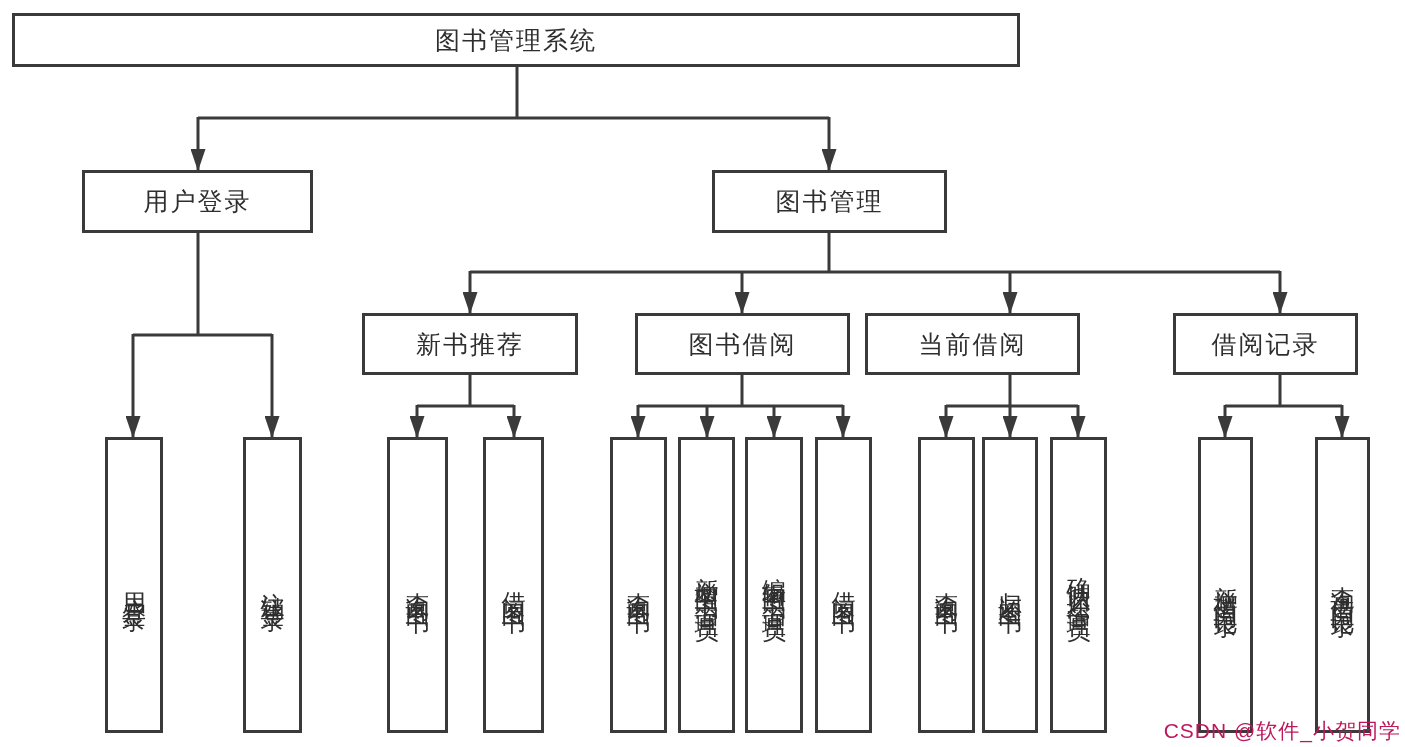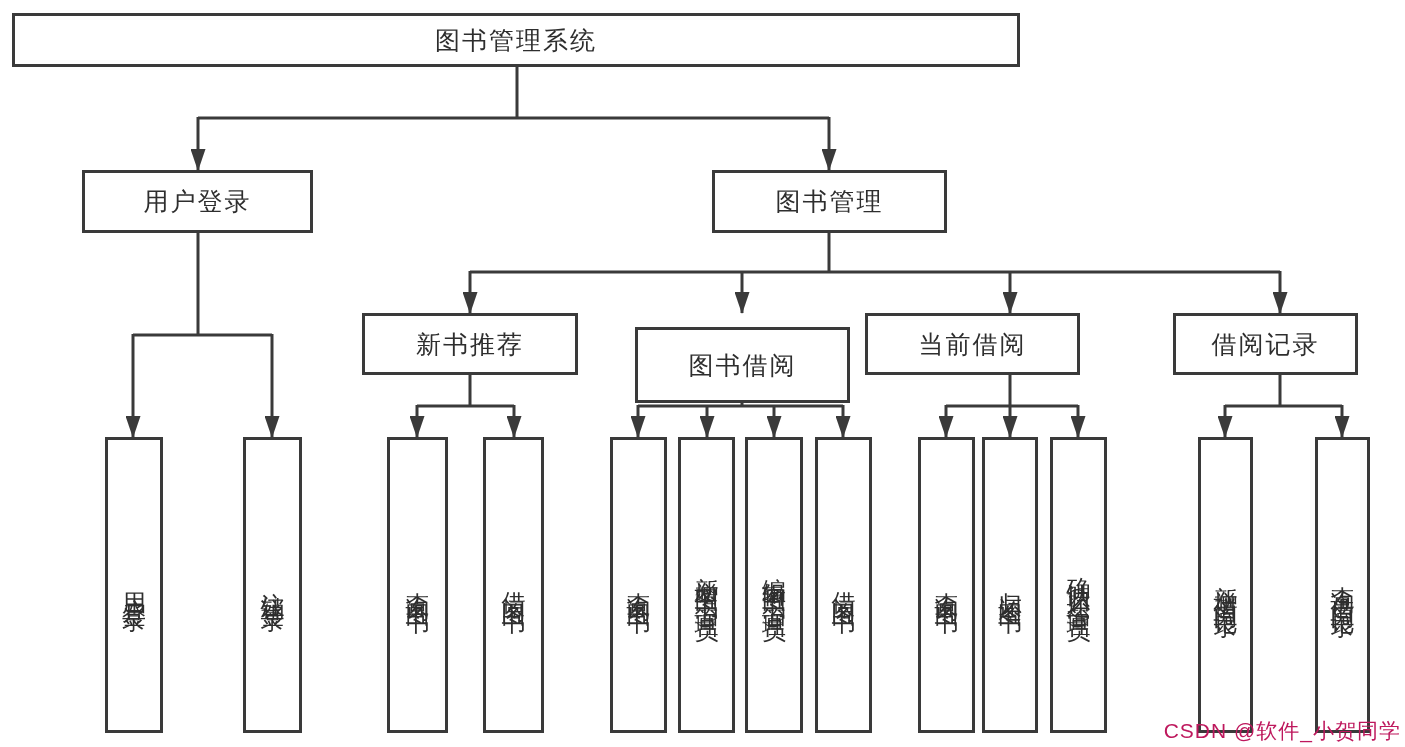--- a/index.html
+++ b/index.html
@@ -77,21 +77,21 @@
   <div class="box" style="left:82px;top:170px;width:231px;height:63px">
     <span class="hlbl">用户登录</span>
   </div>
   <div class="box" style="left:362px;top:313px;width:216px;height:62px">
     <span class="hlbl">新书推荐</span>
   </div>
 
   <div class="box" style="left:712px;top:170px;width:235px;height:63px">
     <span class="hlbl">图书管理</span>
   </div>
-  <div class="box" style="left:635px;top:327px;width:215px;height:76px">
+  <div class="box" style="left:635px;top:313px;width:215px;height:62px">
     <span class="hlbl">图书借阅</span>
   </div>
   <div class="box" style="left:865px;top:313px;width:215px;height:62px">
     <span class="hlbl">当前借阅</span>
   </div>
   <div class="box" style="left:1173px;top:313px;width:185px;height:62px">
     <span class="hlbl">借阅记录</span>
   </div>
 
   <div class="box" style="left:105px;top:437px;width:58px;height:296px">

